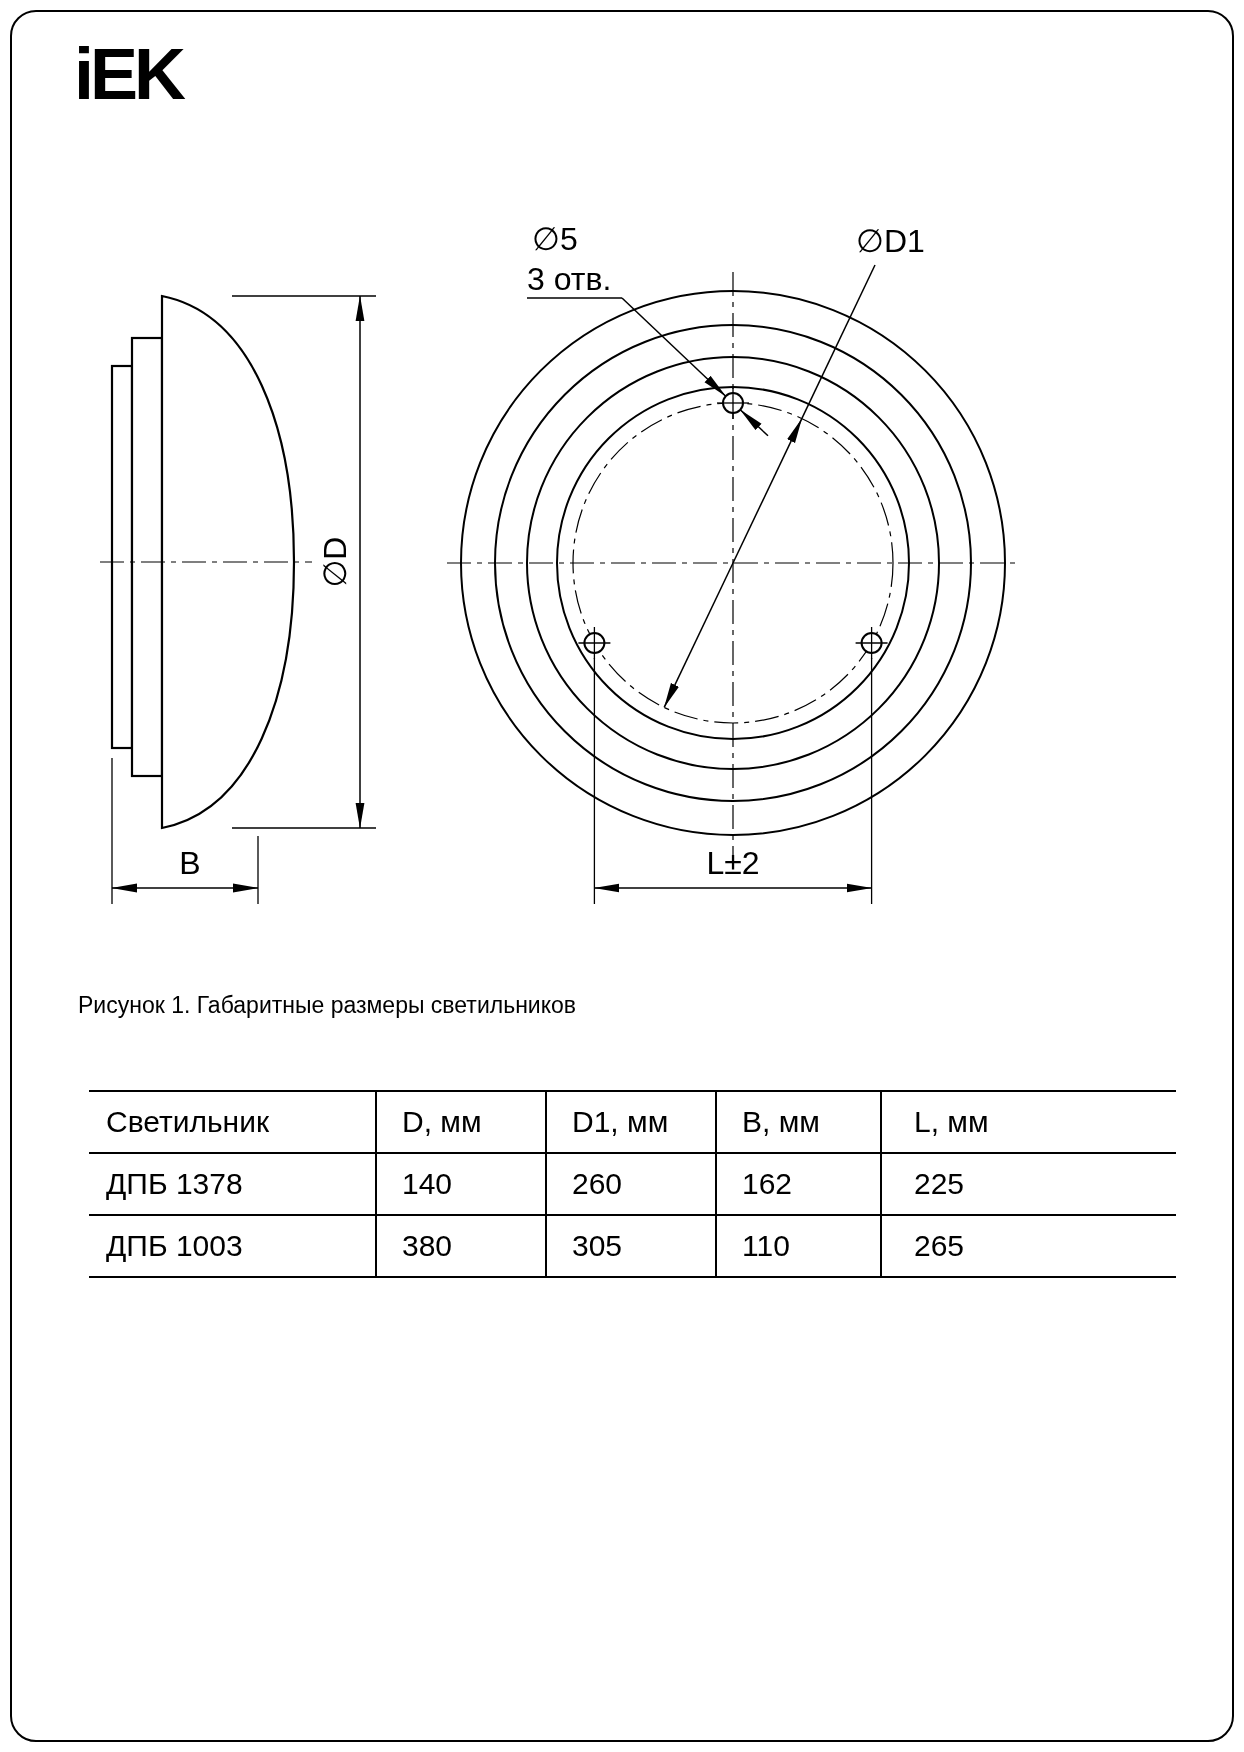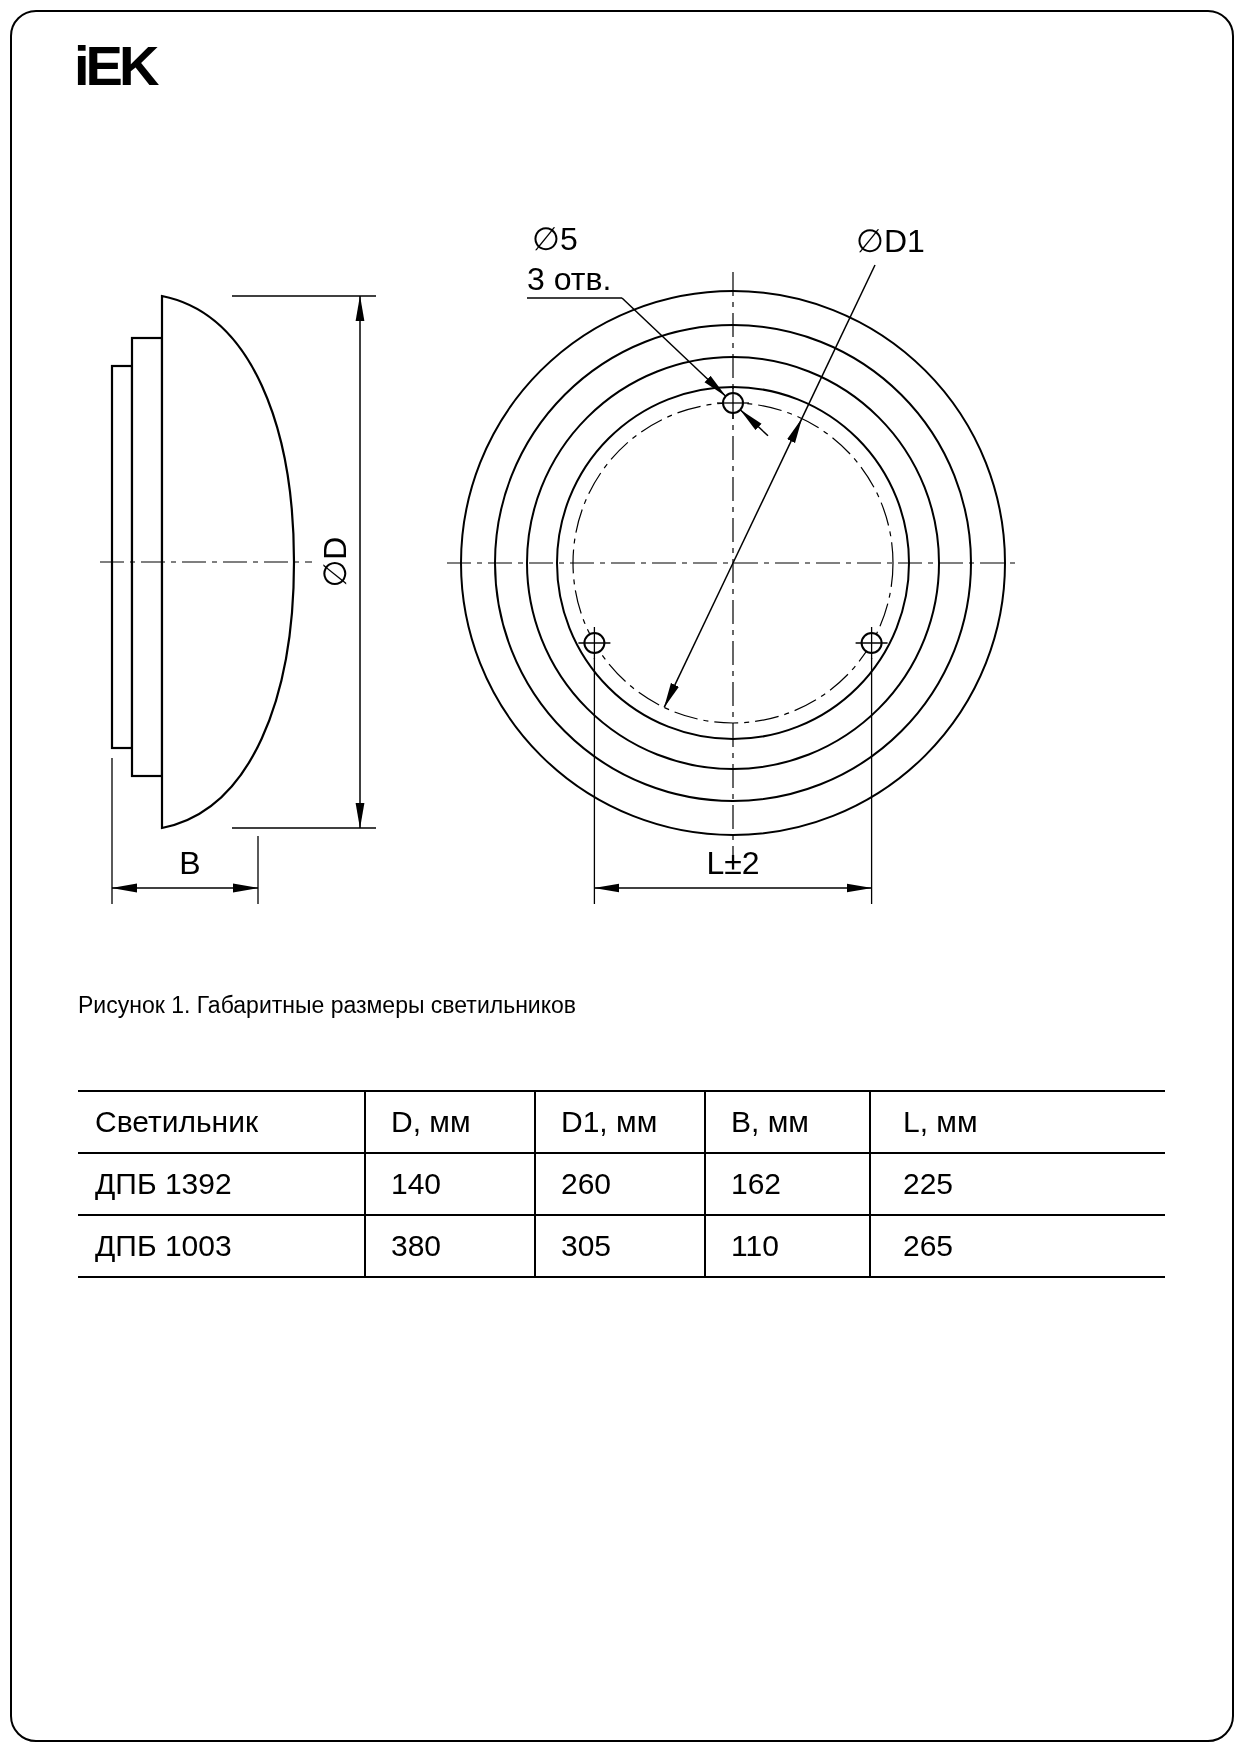--- a/index.html
+++ b/index.html
@@ -12,40 +12,40 @@
     overflow: hidden;
   }
   .page-border {
     position: absolute; inset: 10px;
     border: 2px solid #000;
     border-radius: 26px;
     pointer-events: none;
   }
   .logo {
     position: absolute; left: 74px; top: 38px;
-    font-size: 56px; font-weight: bold;
+    font-size: 72px; font-weight: bold;
     letter-spacing: -4px;
     line-height: 1;
   }
   .drawing { position: absolute; left: 0; top: 0; }
   .lbl {
     font-family: "Liberation Sans", sans-serif;
     font-size: 32px; fill: #000;
   }
   .outline { fill: #fff; stroke: #000; stroke-width: 2.2; }
   .circ    { fill: none; stroke: #000; stroke-width: 2; }
   .thin    { fill: none; stroke: #000; stroke-width: 1.3; }
   .cl      { fill: none; stroke: #000; stroke-width: 1.2; stroke-dasharray: 24 6 5 6; }
   .dim     { fill: none; stroke: #000; stroke-width: 1.5; }
   .caption {
     position: absolute; left: 78px; top: 992px;
     font-size: 23px;
   }
   .spec-table {
-    position: absolute; left: 78px; top: 1090px;
+    position: absolute; left: 89px; top: 1090px;
     width: 1087px;
     border-collapse: collapse;
     table-layout: fixed;
     font-size: 30px;
   }
   .spec-table th, .spec-table td {
     border: 2px solid #000;
     text-align: left;
     vertical-align: middle;
     font-weight: normal;
@@ -149,21 +149,21 @@
     <tr>
       <th>Светильник</th>
       <th>D, мм</th>
       <th>D1, мм</th>
       <th>B, мм</th>
       <th>L, мм</th>
     </tr>
   </thead>
   <tbody>
     <tr>
-      <td>ДПБ 1392</td>
+      <td>ДПБ 1378</td>
       <td>140</td>
       <td>260</td>
       <td>162</td>
       <td>225</td>
     </tr>
     <tr>
       <td>ДПБ 1003</td>
       <td>380</td>
       <td>305</td>
       <td>110</td>

